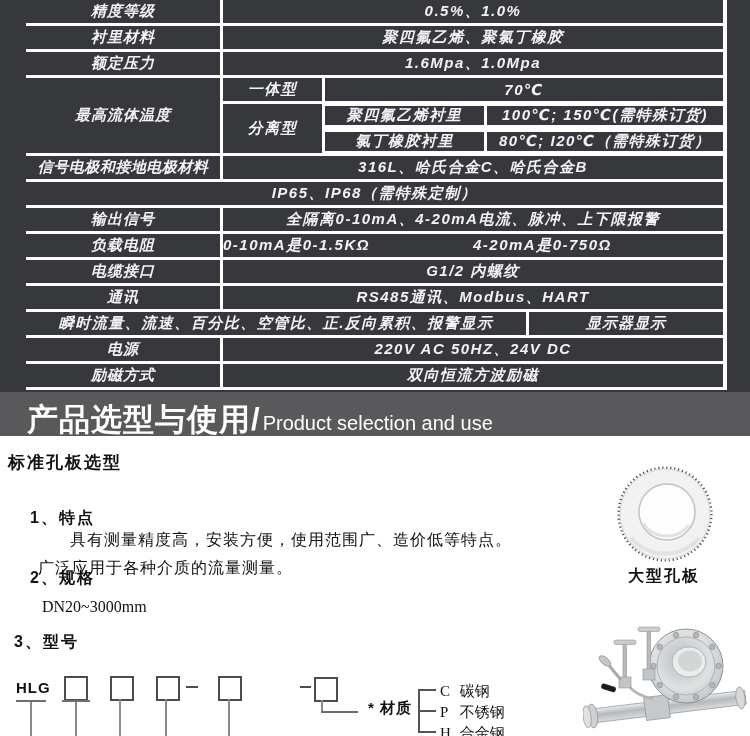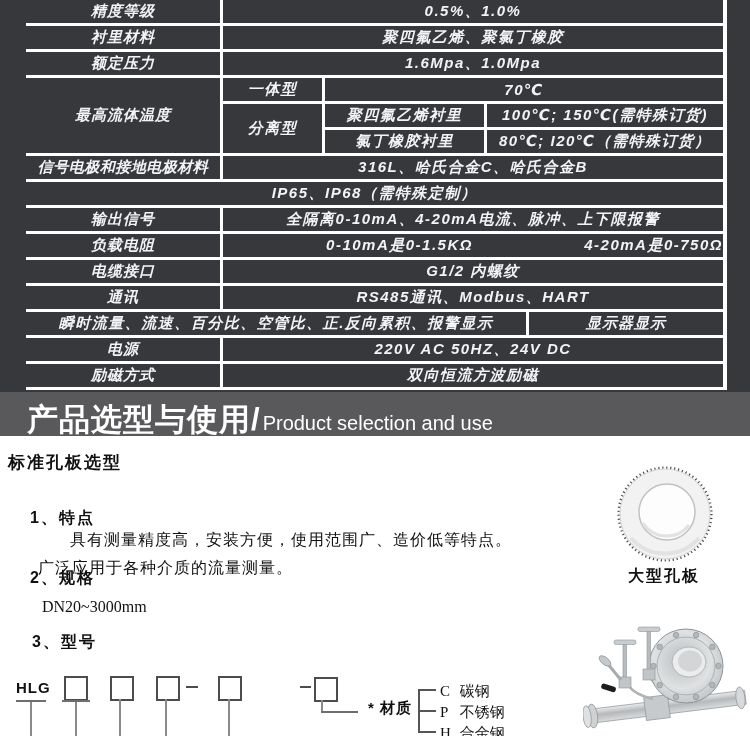--- a/index.html
+++ b/index.html
@@ -20,24 +20,24 @@
     font-size:15px;font-weight:bold;letter-spacing:1.5px;white-space:nowrap;overflow:hidden;
   }
   .c-label{width:194px;flex:none;letter-spacing:1px;}
   .c-val{flex:1;}
   .trow-block{display:flex;gap:3px;height:75px;margin-top:3px;}
   .tb-right{flex:1;display:flex;flex-direction:column;gap:3px;}
   .tb-row1{display:flex;gap:3px;height:23px;}
   .tb-type{width:99px;flex:none;}
   .tb-rows23{display:flex;gap:3px;height:49px;}
   .tb-sep-col{flex:1;display:flex;flex-direction:column;gap:3px;}
-  .tb-linerrow{display:flex;gap:3px;height:23px;}
+  .tb-linerrow{display:flex;gap:3px;height:23px;align-items:center;}
   .tb-liner{width:159px;flex:none;}
   .load-split{display:flex;}
-  .load-split span{flex:1;text-align:right;padding-left:6px;}
+  .load-split span{flex:1;text-align:left;}
   
   .banner{
     position:absolute;left:0;top:392px;width:750px;height:44px;background:#59595c;
     display:flex;align-items:baseline;padding-left:27px;box-sizing:border-box;color:#ffffff;
   }
   .banner .zh{font-size:31px;font-weight:bold;letter-spacing:1px;line-height:56px;}
   .banner .en{font-size:20px;margin-left:2px;}
   
   .abs{position:absolute;}
   .h-sec{font-size:17px;font-weight:bold;color:#111;letter-spacing:2px;}
@@ -151,21 +151,21 @@
   <div class="banner">
     <span class="zh">产品选型与使用/</span>
     <span class="en">Product selection and use</span>
   </div>
 
   <div class="abs h-sec" style="left:8px;top:451px;">标准孔板选型</div>
   <div class="abs h-sub" style="left:30px;top:500px;margin-top:8px;">1、特点</div>
   <div class="abs para" style="left:38px;top:506px;width:482px;">具有测量精度高，安装方便，使用范围广、造价低等特点。广泛应用于各种介质的流量测量。</div>
   <div class="abs h-sub" style="left:30px;top:568px;">2、规格</div>
   <div class="abs serif" style="left:42px;top:598px;">DN20~3000mm</div>
-  <div class="abs h-sub" style="left:32px;top:632px;">3、型号</div>
+  <div class="abs h-sub" style="left:14px;top:632px;">3、型号</div>
 
   <div class="diag-label" style="left:16px;top:679px;">HLG</div>
   <div class="dbox" style="left:64px;top:676px;"></div>
   <div class="dbox" style="left:110px;top:676px;"></div>
   <div class="dbox" style="left:156px;top:676px;"></div>
   <div class="hline dk" style="left:186px;top:686px;width:12px;"></div>
   <div class="dbox" style="left:218px;top:676px;"></div>
   <div class="hline dk" style="left:300px;top:686px;width:11px;"></div>
   <div class="dbox" style="left:314px;top:677px;"></div>
 

